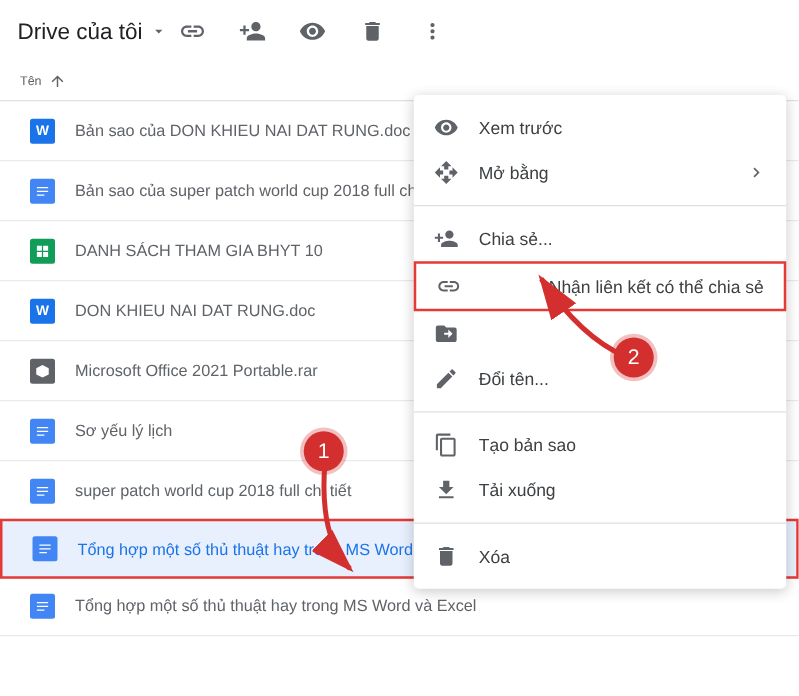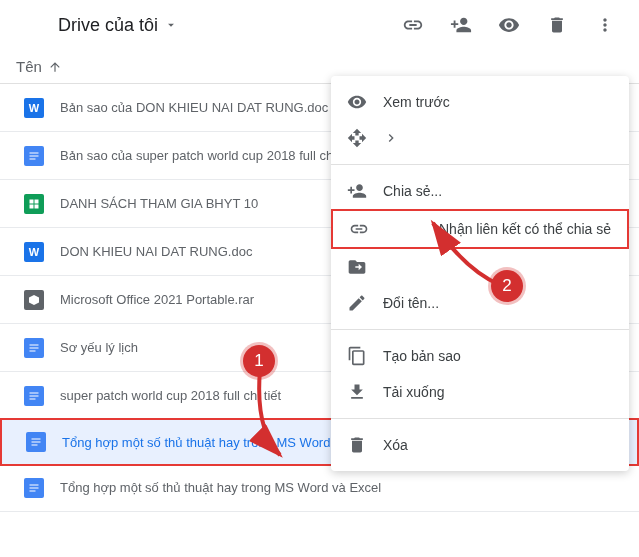--- a/index.html
+++ b/index.html
@@ -1,24 +1,24 @@
 <!DOCTYPE html>
 <html><head>
 <meta charset="utf-8">
 <style>
 * { margin: 0; padding: 0; box-sizing: border-box; font-family: Arial, sans-serif; }
 body { width: 639px; height: 557px; background: #fff; position: relative; overflow: hidden; }
 
-.header { display: flex; align-items: center; justify-content: space-between; padding: 10px 14px; height: 50px; margin-left: 44px; }
+.header { display: flex; align-items: center; justify-content: flex-start; padding: 10px 14px; height: 50px; }
 .breadcrumb { display: flex; align-items: center; color: #202124; font-size: 18px; cursor: pointer; }
 .breadcrumb .arrow { margin-left: 6px; color: #5f6368; }
 .toolbar { display: flex; align-items: center; gap: 8px; }
 .toolbar-btn { width: 40px; height: 40px; display: flex; align-items: center; justify-content: center; border-radius: 50%; cursor: pointer; color: #5f6368; }
 
-.col-header { padding: 8px 16px; font-size: 15px; color: #5f6368; display: flex; align-items: center; font-weight: 500; border-bottom: 1px solid #e0e0e0; }
+.col-header { padding: 8px 16px; font-size: 10px; color: #5f6368; display: flex; align-items: center; font-weight: 500; border-bottom: 1px solid #e0e0e0; }
 .col-header .sort-arrow { margin-left: 6px; }
 
 .file-list { }
 .file-row { display: flex; align-items: center; padding: 10px 24px; border-bottom: 1px solid #e8eaed; font-size: 13px; color: #5f6368; cursor: pointer; min-height: 48px; }
 .file-row.selected { background: #e8f0fe; color: #1a73e8; }
 .file-row.selected.highlighted { border: 2px solid #e53935; margin: -2px 0; z-index: 5; position: relative; }
 .file-icon { width: 20px; height: 20px; margin-right: 16px; display: flex; align-items: center; justify-content: center; border-radius: 2px; flex-shrink: 0; }
 .file-icon.word { background: #1a73e8; color: #fff; font-size: 11px; font-weight: bold; }
 .file-icon.sheets { background: #0f9d58; color: #fff; }
 .file-icon.docs { background: #4285f4; color: #fff; }
@@ -181,20 +181,21 @@
         </svg>
       </span>
     <span class="menu-label">Xem trước</span>
   </div>
   <div class="menu-item">
     <span class="menu-icon">
         <svg width="20" height="20" viewBox="0 0 24 24" fill="currentColor">
           <path d="M10 9h4V6h3l-5-5-5 5h3v3m-1 1H6V7l-5 5 5 5v-3h3v-4m14 2l-5-5v3h-3v4h3v3l5-5m-9 3h-4v3H7l5 5 5-5h-3v-3z"></path>
         </svg>
       </span>
+    <span class="menu-label">Mở bằng</span>
     <span class="menu-chevron">
         <svg width="16" height="16" viewBox="0 0 24 24" fill="currentColor">
           <path d="M10 6L8.59 7.41 13.17 12l-4.58 4.59L10 18l6-6z"></path>
         </svg>
       </span>
   </div>
   <div class="menu-divider"></div>
   <div class="menu-item">
     <span class="menu-icon">
         <svg width="20" height="20" viewBox="0 0 24 24" fill="currentColor">

